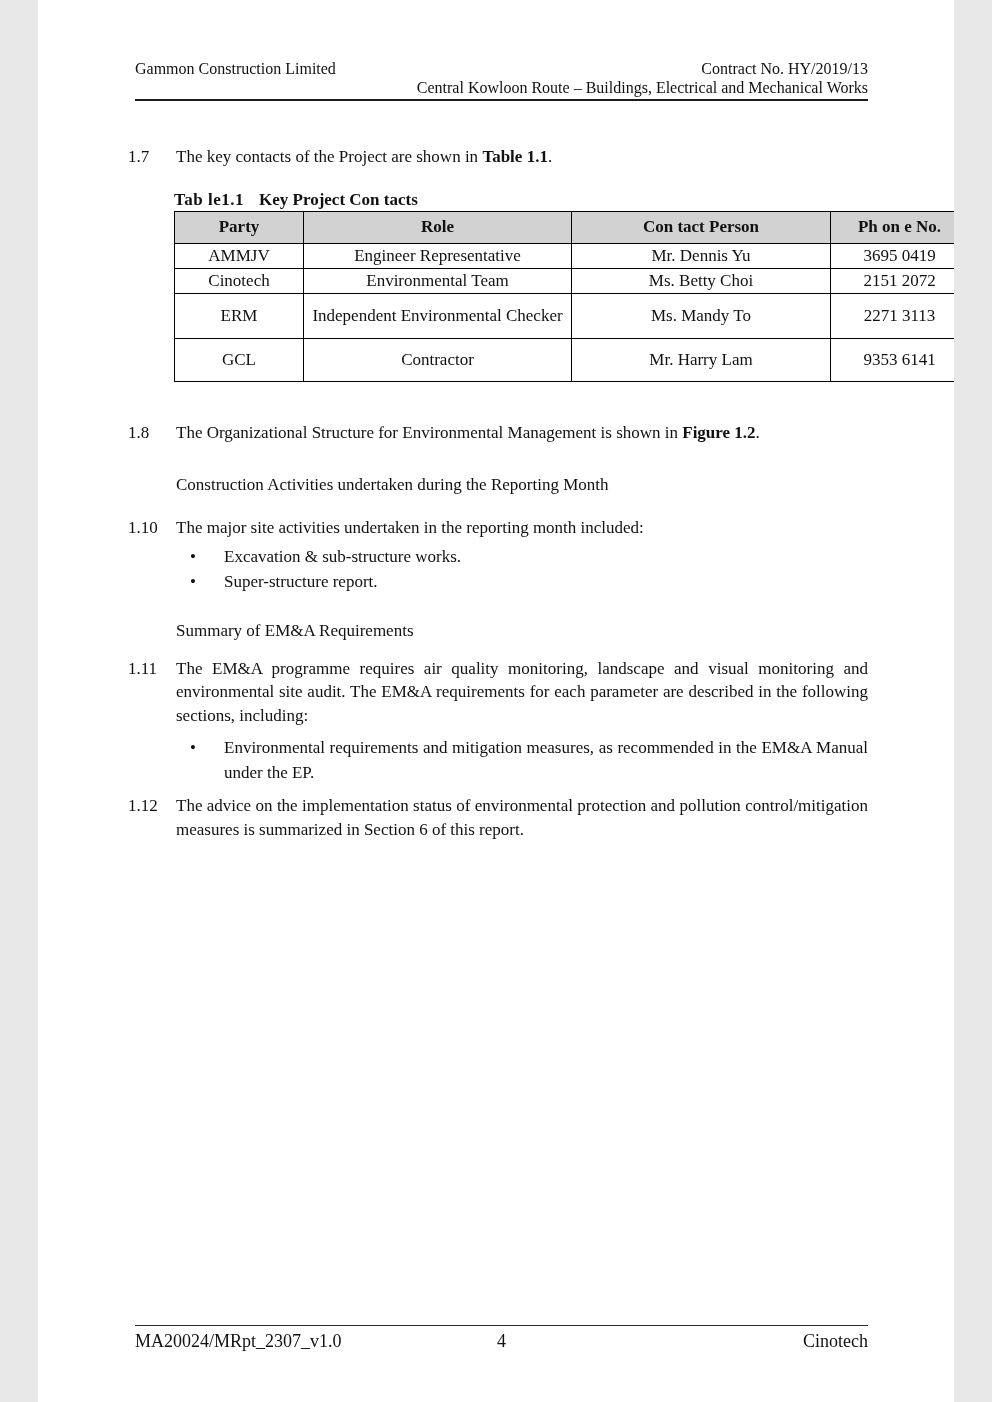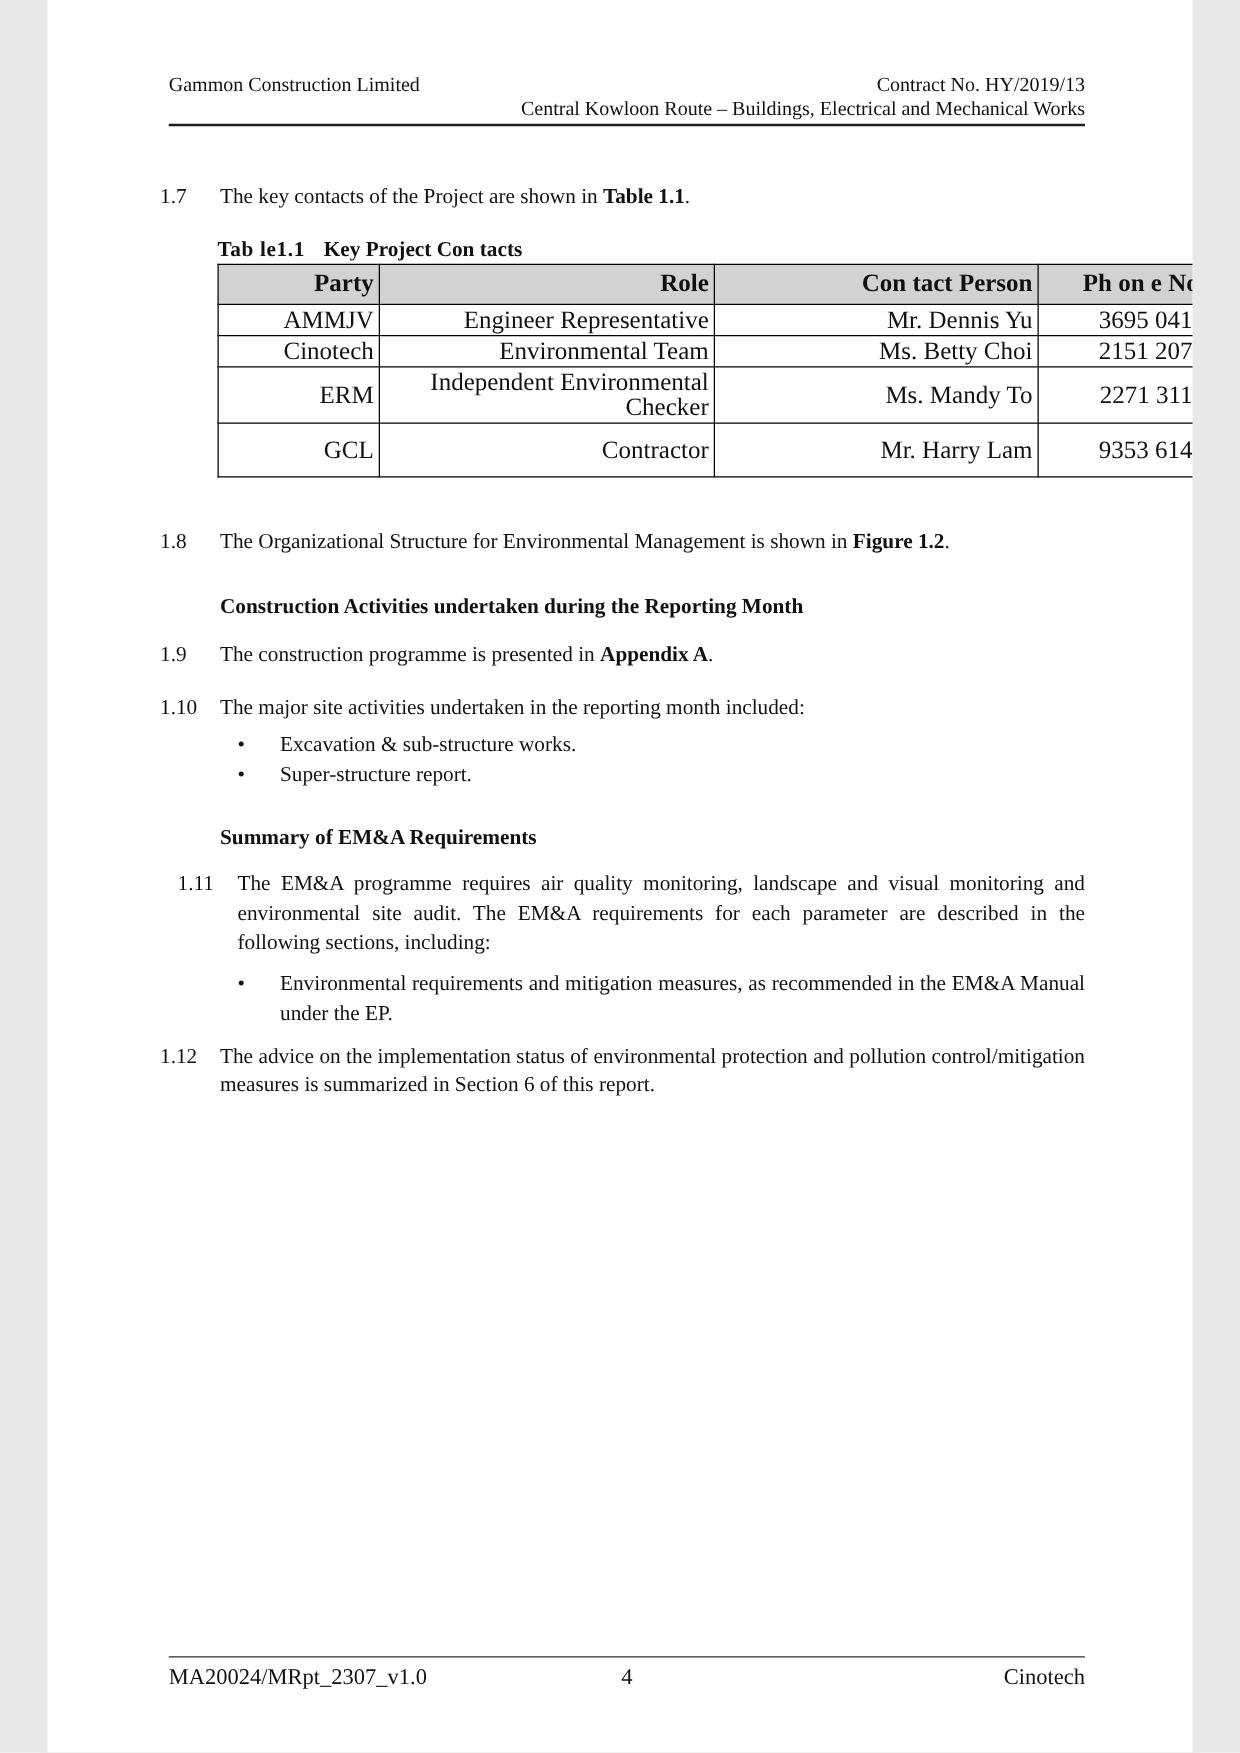--- a/index.html
+++ b/index.html
@@ -23,40 +23,40 @@
   .para { display:flex; }
   .para .num { flex:0 0 48px; width:48px; }
   .para .ptext { flex:1; }
   .para.justify .ptext { text-align:justify; }
   .mt-p17 { margin-top:10px; }
   .tbl-caption { margin-top:21px; margin-left:46px; font-weight:bold; line-height:20px; }
   .tbl-caption .cap-label { margin-right:15px; letter-spacing:0.5px; }
   
   table.contacts { border-collapse:collapse; margin-left:46px; margin-top:1px; table-layout:fixed; width:758px; }
   table.contacts td, table.contacts th {
-    border:1.5px solid #000; text-align:right; padding:0 4px;
-    font-size:20px; line-height:20px; overflow:hidden;
+    border:1.5px solid #000; text-align:center; padding:0 4px;
+    font-size:17px; line-height:20px; overflow:hidden;
   }
   table.contacts thead th { background:#d2d2d2; height:31px; font-weight:bold; vertical-align:middle; }
   th.col-party   { width:120px; }
   th.col-role    { width:259px; }
   th.col-contact { width:250px; vertical-align:top; padding-top:4px; }
   th.col-phone   { width:129px; vertical-align:bottom; padding-bottom:3px; }
   tr.row-h24 td { height:24px; }
   tr.row-h44 td { height:44px; }
   tr.row-h42 td { height:42px; }
   
-  .section-heading { margin-left:48px; font-weight:bold; }
+  .section-heading { margin-left:48px; font-weight:normal; }
   .mt-p18 { margin-top:39px; }
   .mt-h1  { margin-top:29px; }
   .mt-p19 { margin-top:15px; }
   .mt-p110{ margin-top:19px; }
   .mt-bul { margin-top:6px; }
   .mt-h2  { margin-top:25px; }
-  .mt-p111{ margin-top:14px;margin-left:14px; }
+  .mt-p111{ margin-top:14px; }
   .mt-b111{ margin-top:9px; }
   .mt-p112{ margin-top:9px; }
   
   .bullet-row { display:flex; margin-left:48px; line-height:24.5px; }
   .bullet-row .dot { flex:0 0 48px; width:48px; padding-left:14px; box-sizing:border-box; }
   .bullet-row .dot::before { content:"\2022"; }
   .bullet-row .btext { flex:1; }
   .bullet-row.justify .btext { text-align:justify; }
   
   .ftr {
@@ -129,24 +129,20 @@
       </tbody>
     </table>
 
     <div class="para mt-p18">
       <span class="num">1.8</span>
       <span class="ptext"><span>The Organizational Structure for Environmental Management is shown in </span><b>Figure 1.2</b><span>.</span></span>
     </div>
 
     <div class="section-heading mt-h1">Construction Activities undertaken during the Reporting Month</div>
 
-    <div class="para mt-p19">
-      <span class="num">1.9</span>
-      <span class="ptext"><span>The construction programme is presented in </span><b>Appendix A</b><span>.</span></span>
-    </div>
 
     <div class="para mt-p110">
       <span class="num">1.10</span>
       <span class="ptext">The major site activities undertaken in the reporting month included:</span>
     </div>
 
     <div class="mt-bul">
       <div class="bullet-row">
         <span class="dot"></span>
         <span class="btext">Excavation &amp; sub-structure works.</span>

